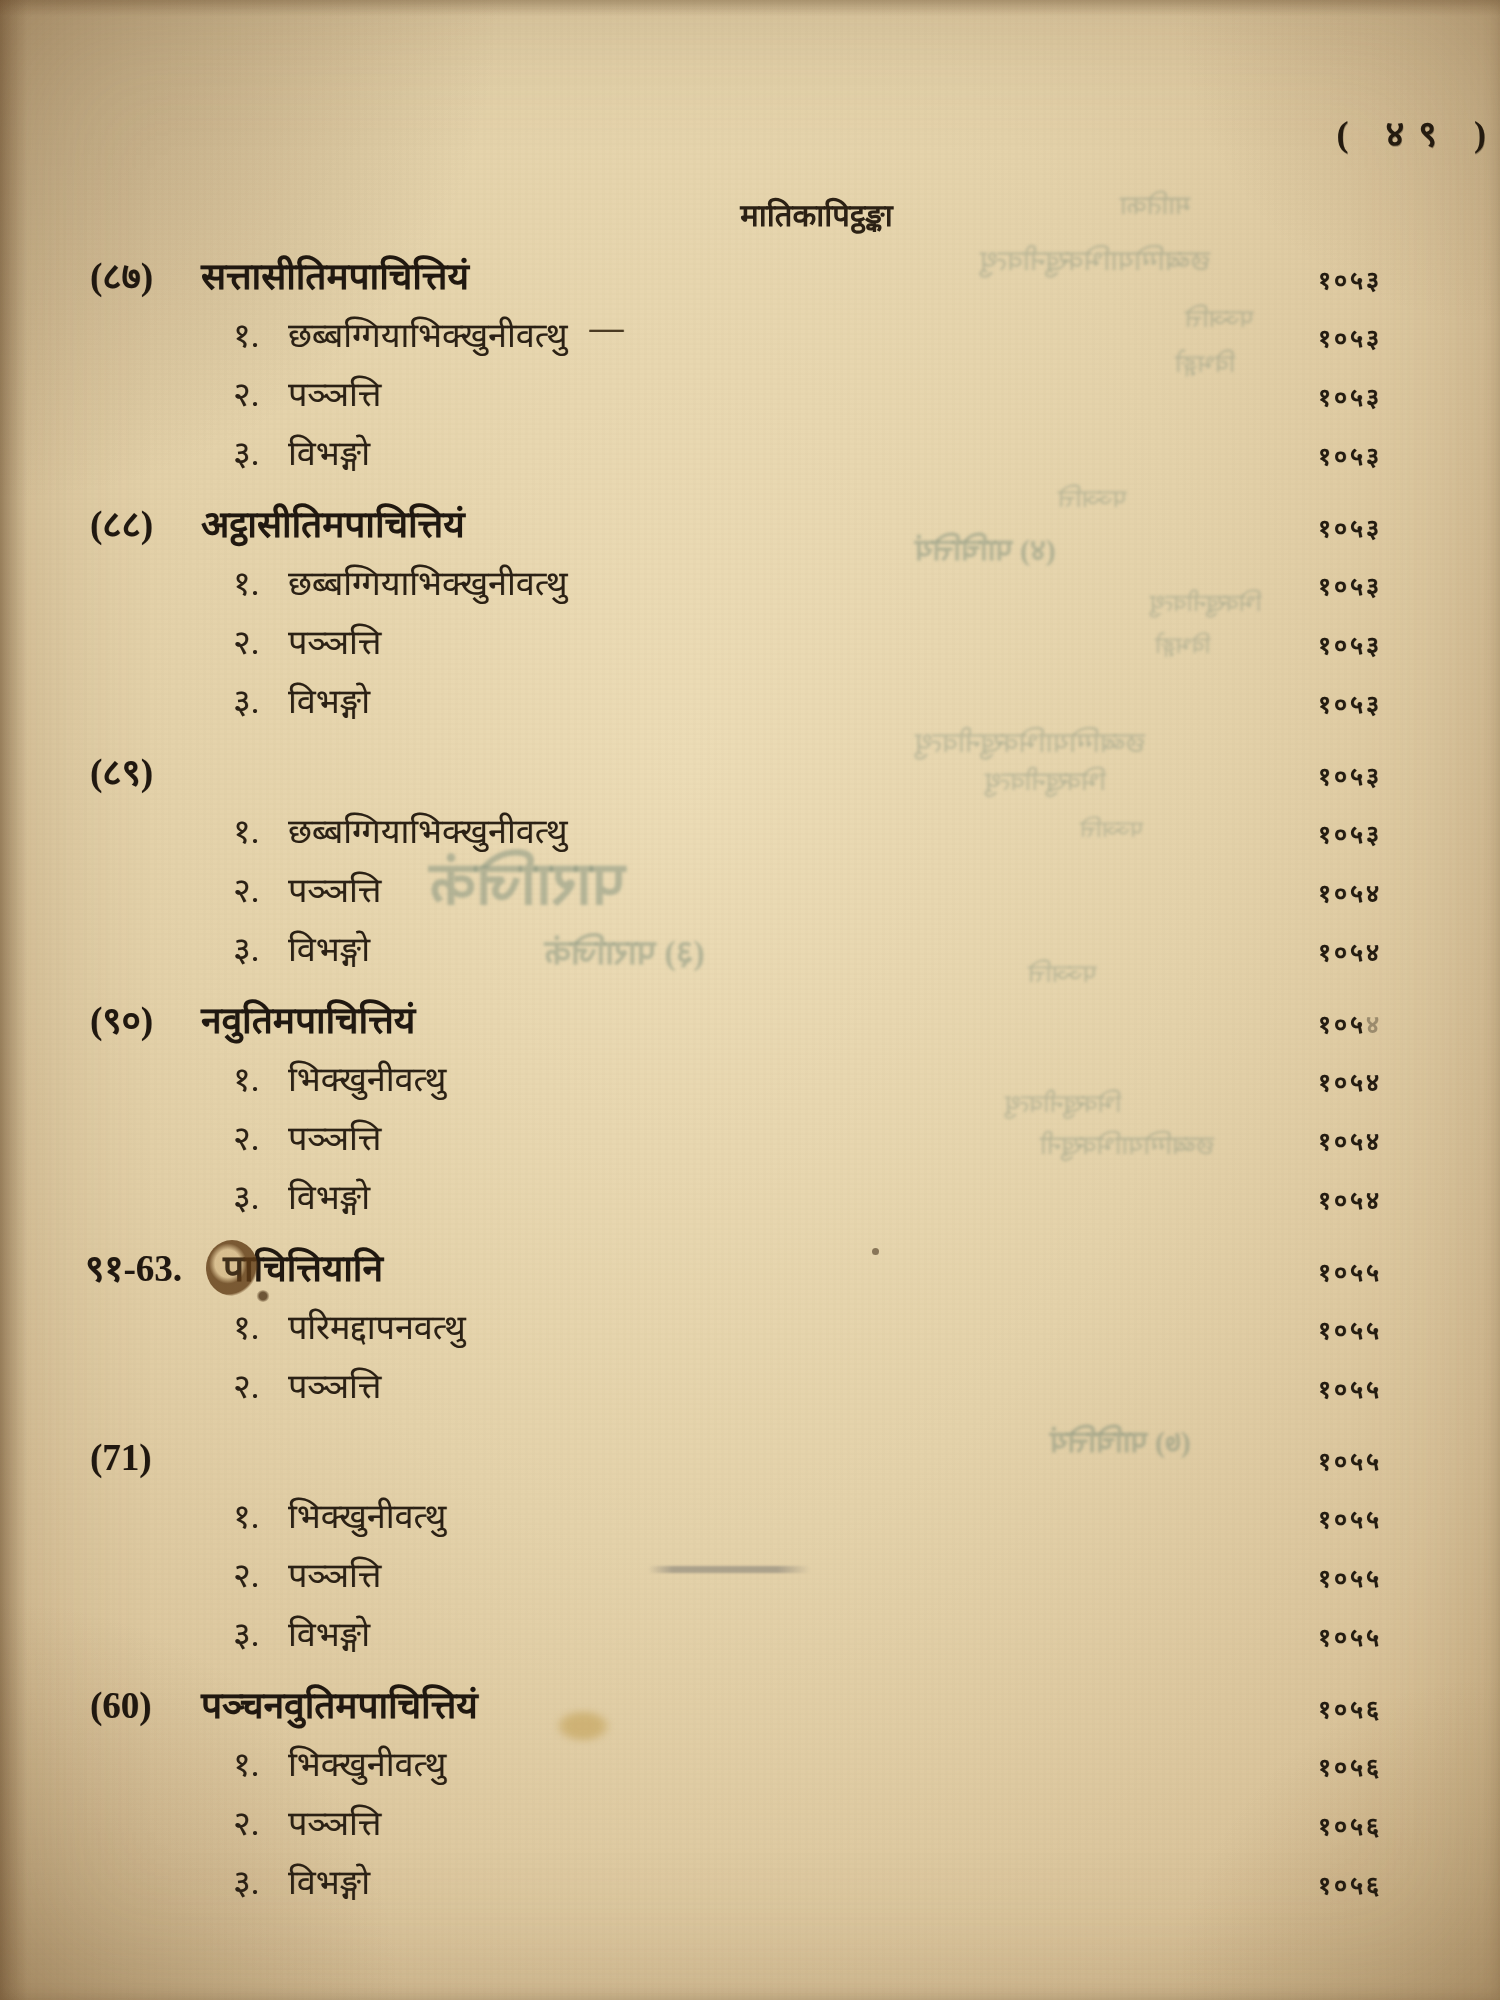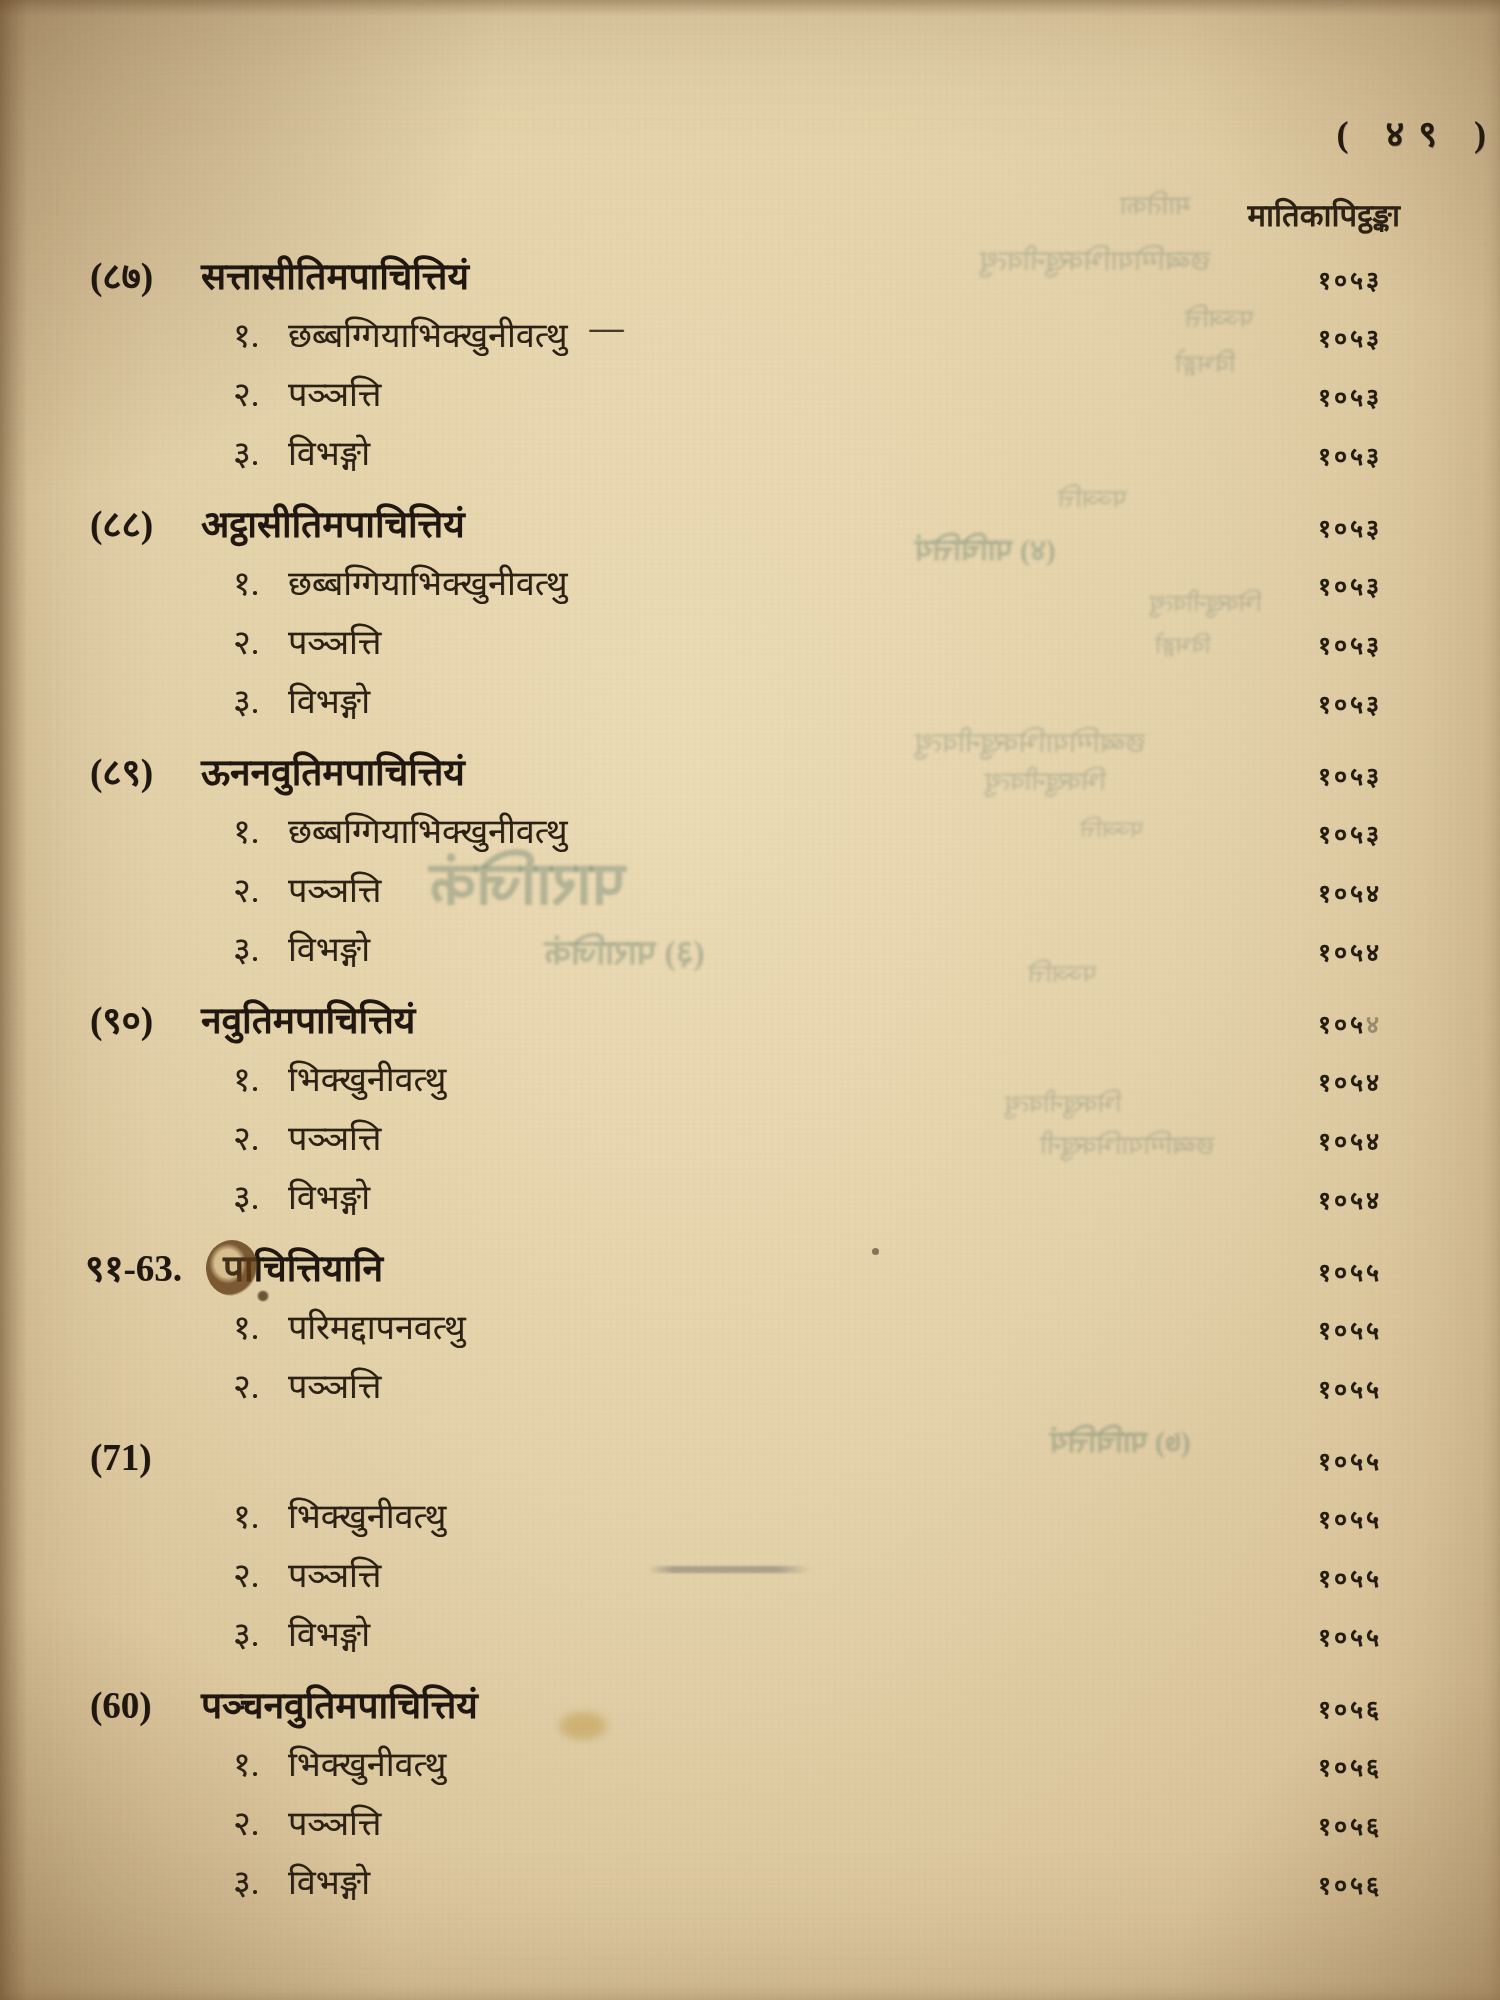--- a/index.html
+++ b/index.html
@@ -29,21 +29,21 @@
 
   .folio{
     text-align:right;
     padding-top:108px;
     font-size:36px;font-weight:700;
     letter-spacing:14px;
     color:#241b10;
     text-shadow:.5px .5px 0 rgba(40,28,14,.35);
   }
   .cols{
-    display:flex;justify-content:flex-end;
+    display:flex;justify-content:center;
     margin-top:36px;
     font-size:31px;
   }
   .col-left{padding-left:233px;font-weight:600;}
   .col-right{margin-right:100px;font-weight:600;}
 
   .rows{margin-top:8px;position:relative;z-index:2;}
   .row{display:flex;align-items:baseline;height:59px;
     font-size:34px;line-height:59px;
     text-shadow:.4px .4px 0 rgba(40,28,14,.28);}
@@ -154,21 +154,20 @@
   <div class="row sub">
     <span class="row-num">३.</span>
     <span class="row-label">विभङ्गो</span>
 
     <span class="row-fill"></span>
     <span class="row-page"><span class="pg-main">१०५३</span></span>
   </div>
 
   <div class="row main">
     <span class="row-num">(८९)</span>
-    <span class="row-label">ऊननवुतिमपाचित्तियं</span>
 
     <span class="row-fill"></span>
     <span class="row-page"><span class="pg-main">१०५३</span></span>
   </div>
 
   <div class="row sub">
     <span class="row-num">१.</span>
     <span class="row-label">छब्बग्गियाभिक्खुनीवत्थु</span>
 
     <span class="row-fill"></span>

